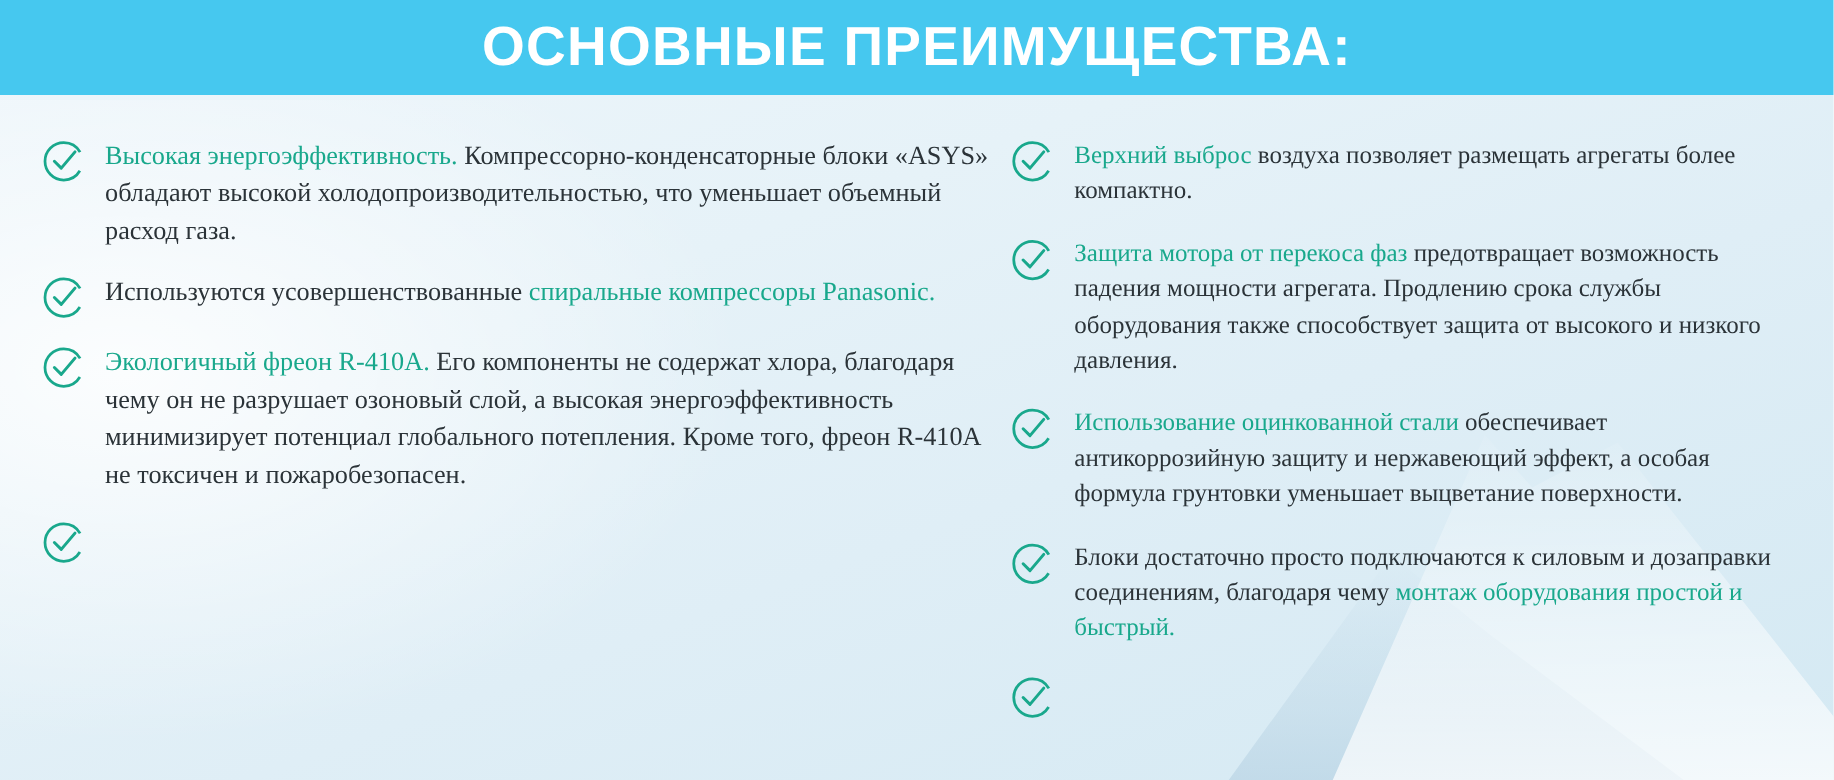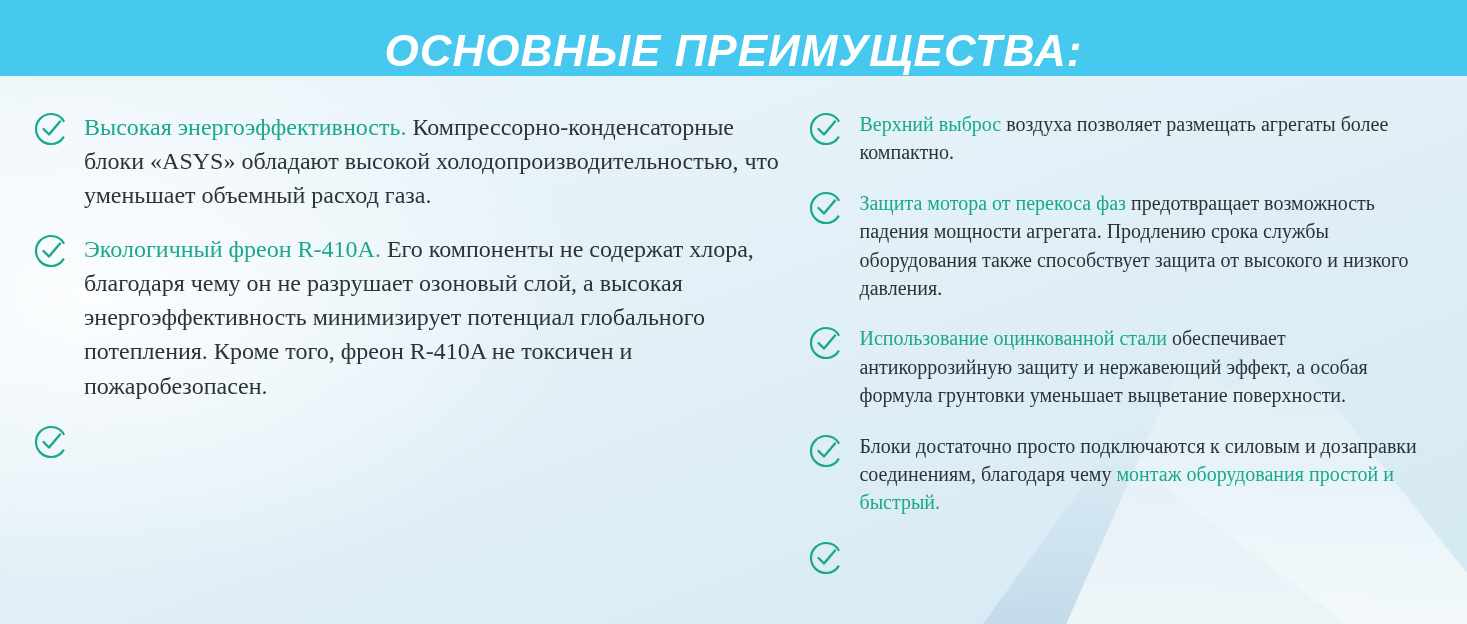--- a/index.html
+++ b/index.html
@@ -47,23 +47,22 @@
     left: 0; top: 80px;
     width: 640px; height: 540px;
     background: radial-gradient(ellipse at 15% 40%, rgba(255,255,255,0.85) 0%, rgba(255,255,255,0) 65%);
     pointer-events: none;
   }
   header.banner {
     position: relative;
     height: 76px;
     background: #46c8ef;
     display: flex;
-    align-items: flex-end;
+    align-items: center;
     justify-content: center;
-    font-style: italic;
   }
   header.banner h1 {
     margin: 0;
     color: #ffffff;
     font-size: 44px;
     font-weight: bold;
     letter-spacing: 1px;
     text-transform: uppercase;
     font-family: "Liberation Sans", sans-serif;
   }
@@ -90,21 +89,21 @@
   .check {
     flex: 0 0 auto;
     width: 34px;
     height: 34px;
     margin-right: 16px;
     margin-top: 2px;
   }
   .check svg { display: block; }
 
   .text {
-    font-size: 24px;
+    font-size: 21px;
     line-height: 1.42;
     color: #2b3338;
     font-family: "Liberation Serif", serif;
   }
   .col.right .text { font-size: 20px; }
 
   .hl {
     color: #19a88c;
   }
 </style>
@@ -128,20 +127,29 @@
       <div class="item">
         <span class="check">
           <svg width="34" height="34" viewBox="0 0 34 34">
             <circle cx="17" cy="17" r="15" fill="none" stroke="#19a88c" stroke-width="2.2" stroke-dasharray="78 16" stroke-dashoffset="-8"></circle>
             <polyline points="9.5,17 15,22.5 26,9.5" fill="none" stroke="#19a88c" stroke-width="2.4" stroke-linecap="round" stroke-linejoin="round"></polyline>
           </svg>
         </span>
         <span class="text"><span class="hl">Высокая энергоэффективность.</span><span> Компрессорно-конденсаторные блоки «ASYS» обладают высокой холодопроизводительностью, что уменьшает объемный расход газа.</span></span>
       </div>
 
+      <div class="item">
+        <span class="check">
+          <svg width="34" height="34" viewBox="0 0 34 34">
+            <circle cx="17" cy="17" r="15" fill="none" stroke="#19a88c" stroke-width="2.2" stroke-dasharray="78 16" stroke-dashoffset="-8"></circle>
+            <polyline points="9.5,17 15,22.5 26,9.5" fill="none" stroke="#19a88c" stroke-width="2.4" stroke-linecap="round" stroke-linejoin="round"></polyline>
+          </svg>
+        </span>
+        <span class="text"><span>Используются усовершенствованные </span><span class="hl">спиральные компрессоры Panasonic.</span></span>
+      </div>
 
       <div class="item">
         <span class="check">
           <svg width="34" height="34" viewBox="0 0 34 34">
             <circle cx="17" cy="17" r="15" fill="none" stroke="#19a88c" stroke-width="2.2" stroke-dasharray="78 16" stroke-dashoffset="-8"></circle>
             <polyline points="9.5,17 15,22.5 26,9.5" fill="none" stroke="#19a88c" stroke-width="2.4" stroke-linecap="round" stroke-linejoin="round"></polyline>
           </svg>
         </span>
         <span class="text"><span class="hl">Экологичный фреон R-410A.</span><span> Его компоненты не содержат хлора, благодаря чему он не разрушает озоновый слой, а высокая энергоэффективность минимизирует потенциал глобального потепления. Кроме того, фреон R-410A не токсичен и пожаробезопасен.</span></span>
       </div>

